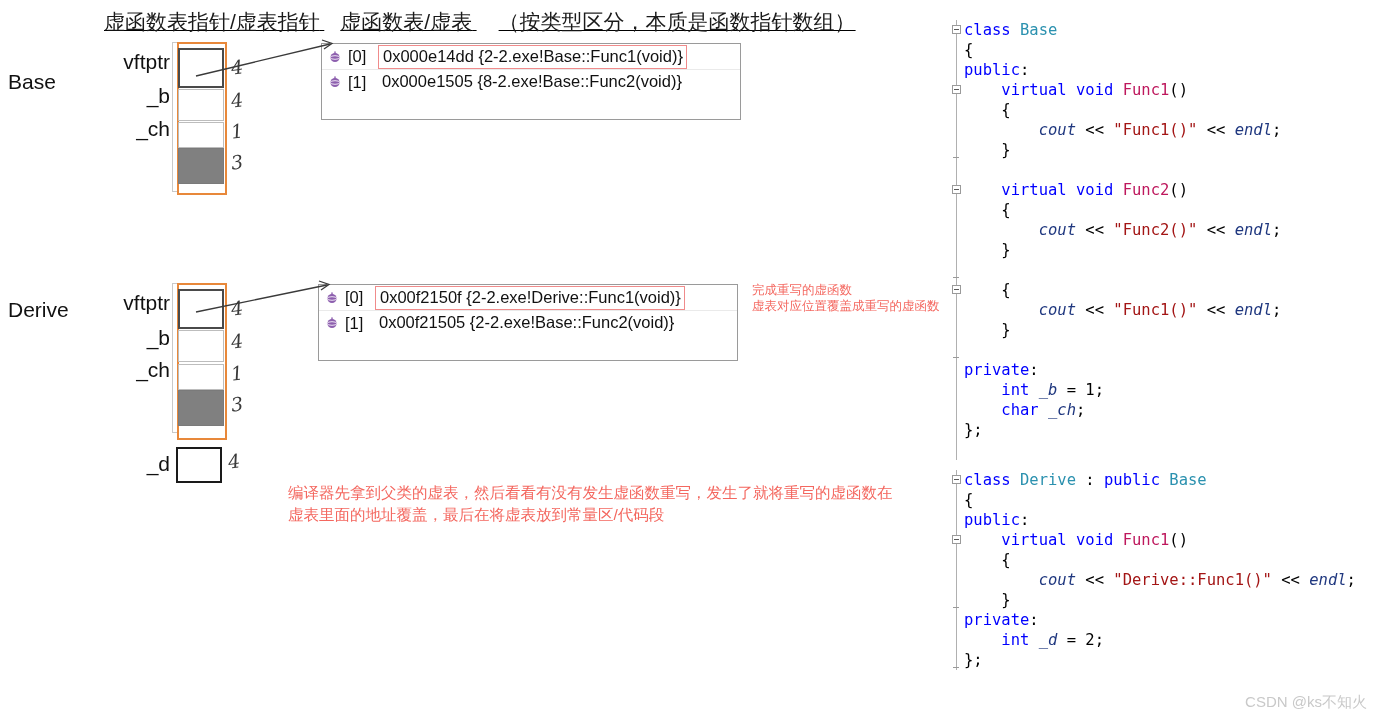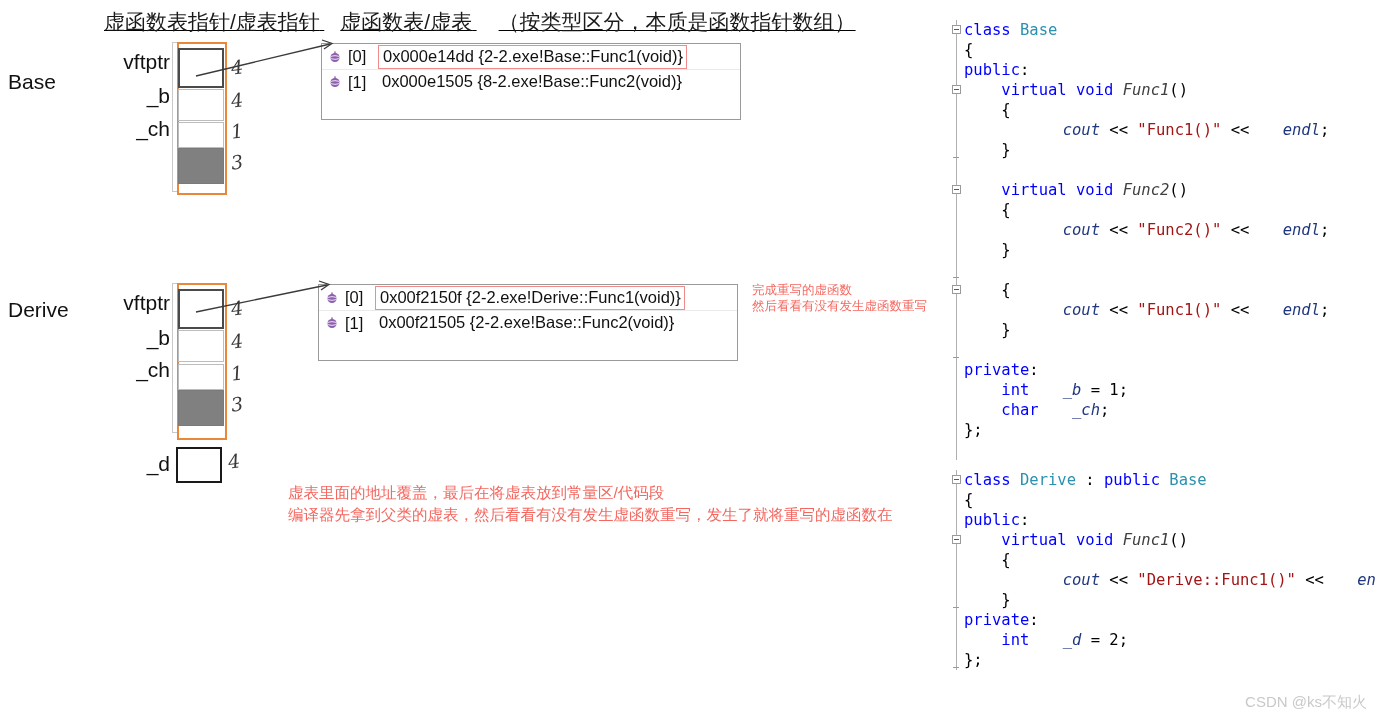--- a/index.html
+++ b/index.html
@@ -121,23 +121,23 @@
   }
   .code-line {
     display: block;
     white-space: pre;
     height: 20px;
     position: relative;
     padding-left: 16px;
   }
   .kw   { color: #0000ff; }
   .typ  { color: #2b91af; }
-  .fn   { color: #404040; font-style: italic; }
+  .fn   { color: #be185d; }
   .str  { color: #a31515; }
-  .var  { color: #1f377f; font-style: italic; margin-left: 24px; }
+  .var  { color: #1f377f; font-style: italic; }
   .pl   { color: #000000; }
   .op   { color: #000000; }
 
   
   .gutter-line {
     position: absolute;
     left: 8px; top: 0;
     width: 1px;
     background: #b0b0b0;
   }
@@ -274,26 +274,26 @@
         <rect x="6.3" y="1.4" width="1.4" height="2.4" fill="#8d5fae"></rect>
       </svg>
     </span>
     <span class="vt-index">[1]</span>
     <span class="vt-value">0x00f21505 {2-2.exe!Base::Func2(void)}</span>
   </div>
 </div>
 
 <div class="abs red-note" style="left:752px; top:282px;">
   <div>完成重写的虚函数</div>
-  <div>然后看看有没有发生虚函数重写</div>
+  <div>虚表对应位置覆盖成重写的虚函数</div>
 </div>
 
 <div class="abs red-para" style="left:288px; top:482px;">
+  <div>编译器先拿到父类的虚表，然后看看有没有发生虚函数重写，发生了就将重写的虚函数在</div>
   <div>虚表里面的地址覆盖，最后在将虚表放到常量区/代码段</div>
-  <div>编译器先拿到父类的虚表，然后看看有没有发生虚函数重写，发生了就将重写的虚函数在</div>
 </div>
 
 <svg class="overlay">
 
   <line x1="196" y1="76" x2="330" y2="44" stroke="#3a3a3a" stroke-width="1.4"></line>
   <polyline points="322,40 332,43.5 324,49" fill="none" stroke="#3a3a3a" stroke-width="1.3"></polyline>
 
   <line x1="196" y1="312" x2="327" y2="285" stroke="#3a3a3a" stroke-width="1.4"></line>
   <polyline points="319,281 329,284.5 321,290" fill="none" stroke="#3a3a3a" stroke-width="1.3"></polyline>
 </svg>

